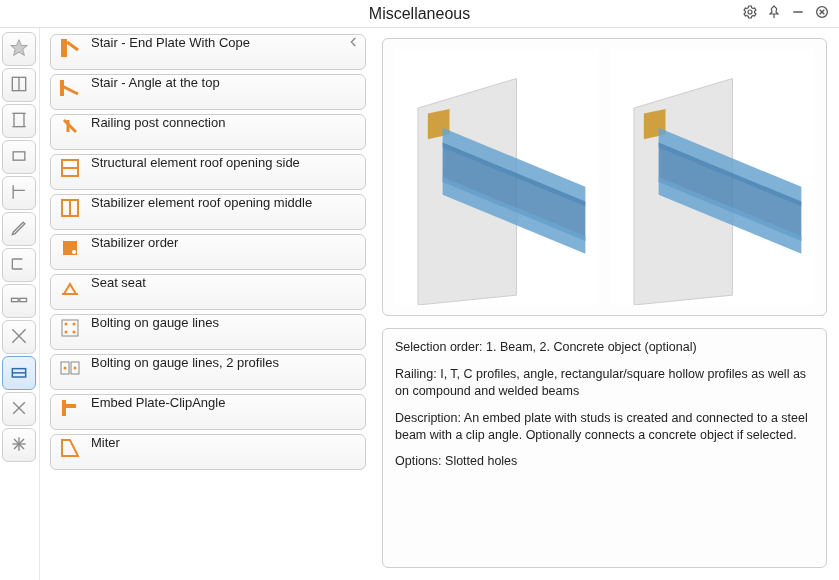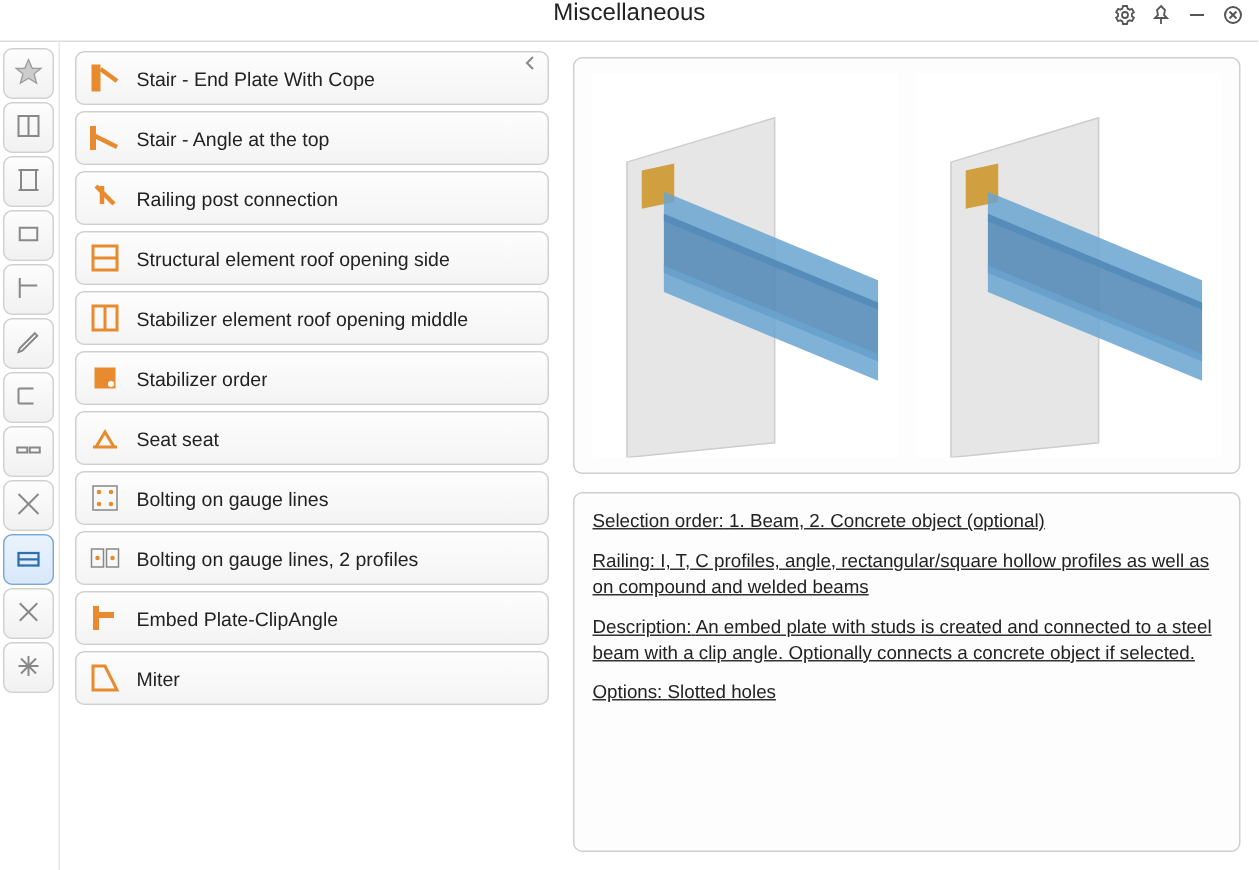--- a/index.html
+++ b/index.html
@@ -16,21 +16,21 @@
     display: flex;
     flex-direction: column;
     width: 100%;
     height: 100%;
   }
 
   
   .header {
     height: 28px;
     display: flex;
-    align-items: flex-start;
+    align-items: center;
     padding: 0 6px 0 0;
     border-bottom: 1px solid #ddd;
     position: relative;
   }
   .header-title {
     position: absolute;
     left: 50%;
     transform: translateX(-50%);
     font-size: 16px;
     color: #222;
@@ -86,21 +86,21 @@
   }
   .collapse-chev {
     position: absolute;
     right: 10px;
     top: 6px;
     width: 16px; height: 16px;
     color: #888;
   }
   .item {
     display: flex;
-    align-items: center;
+    align-items: flex-start;
     gap: 8px;
     height: 36px;
     border: 1px solid #cfcfcf;
     border-radius: 6px;
     background: linear-gradient(#fdfdfd,#f4f4f4);
     padding: 0 8px 0 6px;
     margin-bottom: 4px;
     cursor: pointer;
   }
   .item.selected {
@@ -115,21 +115,20 @@
   .item-label { font-size: 13px; color: #222; white-space: nowrap; overflow: hidden; text-overflow: ellipsis; }
 
   
   .detail {
     flex: 1;
     padding: 10px 12px 12px 10px;
     display: flex;
     flex-direction: column;
     gap: 12px;
     min-width: 0;
-    text-decoration: underline;
   }
   .panel {
     border: 1px solid #cfcfcf;
     border-radius: 6px;
     background: #fdfdfd;
     padding: 10px 12px;
   }
   .preview {
     height: 278px;
     display: flex;

